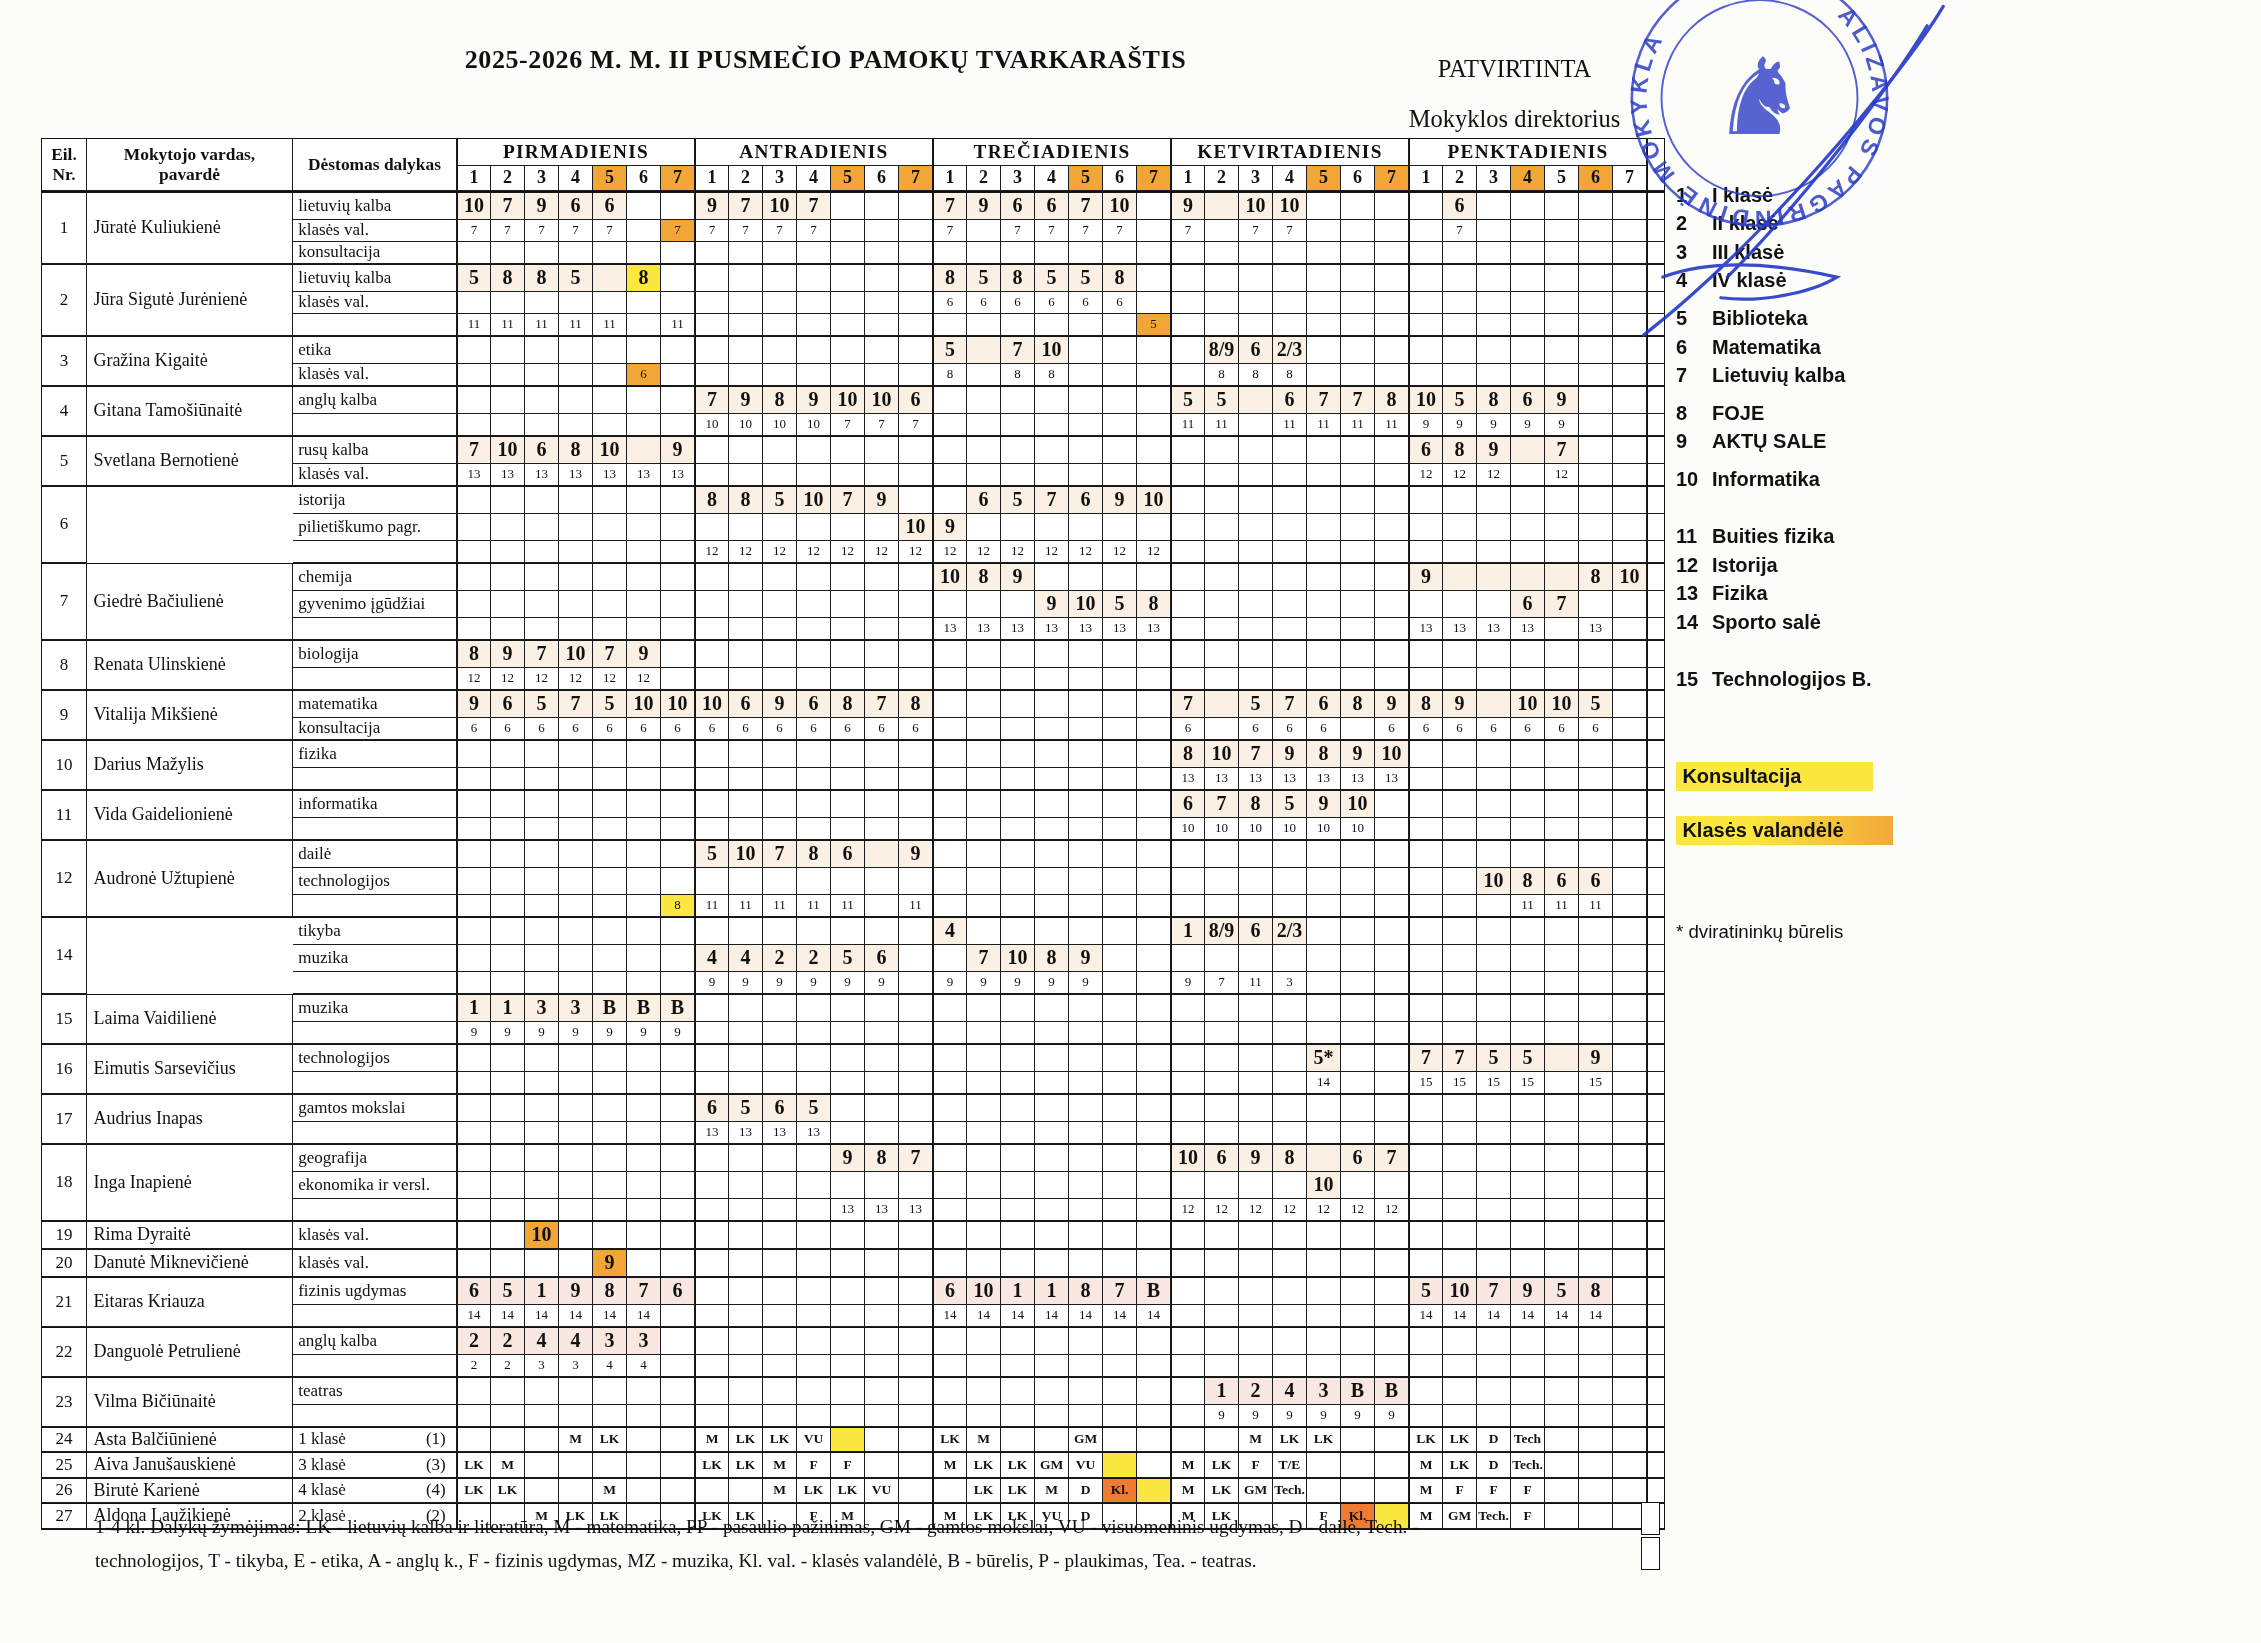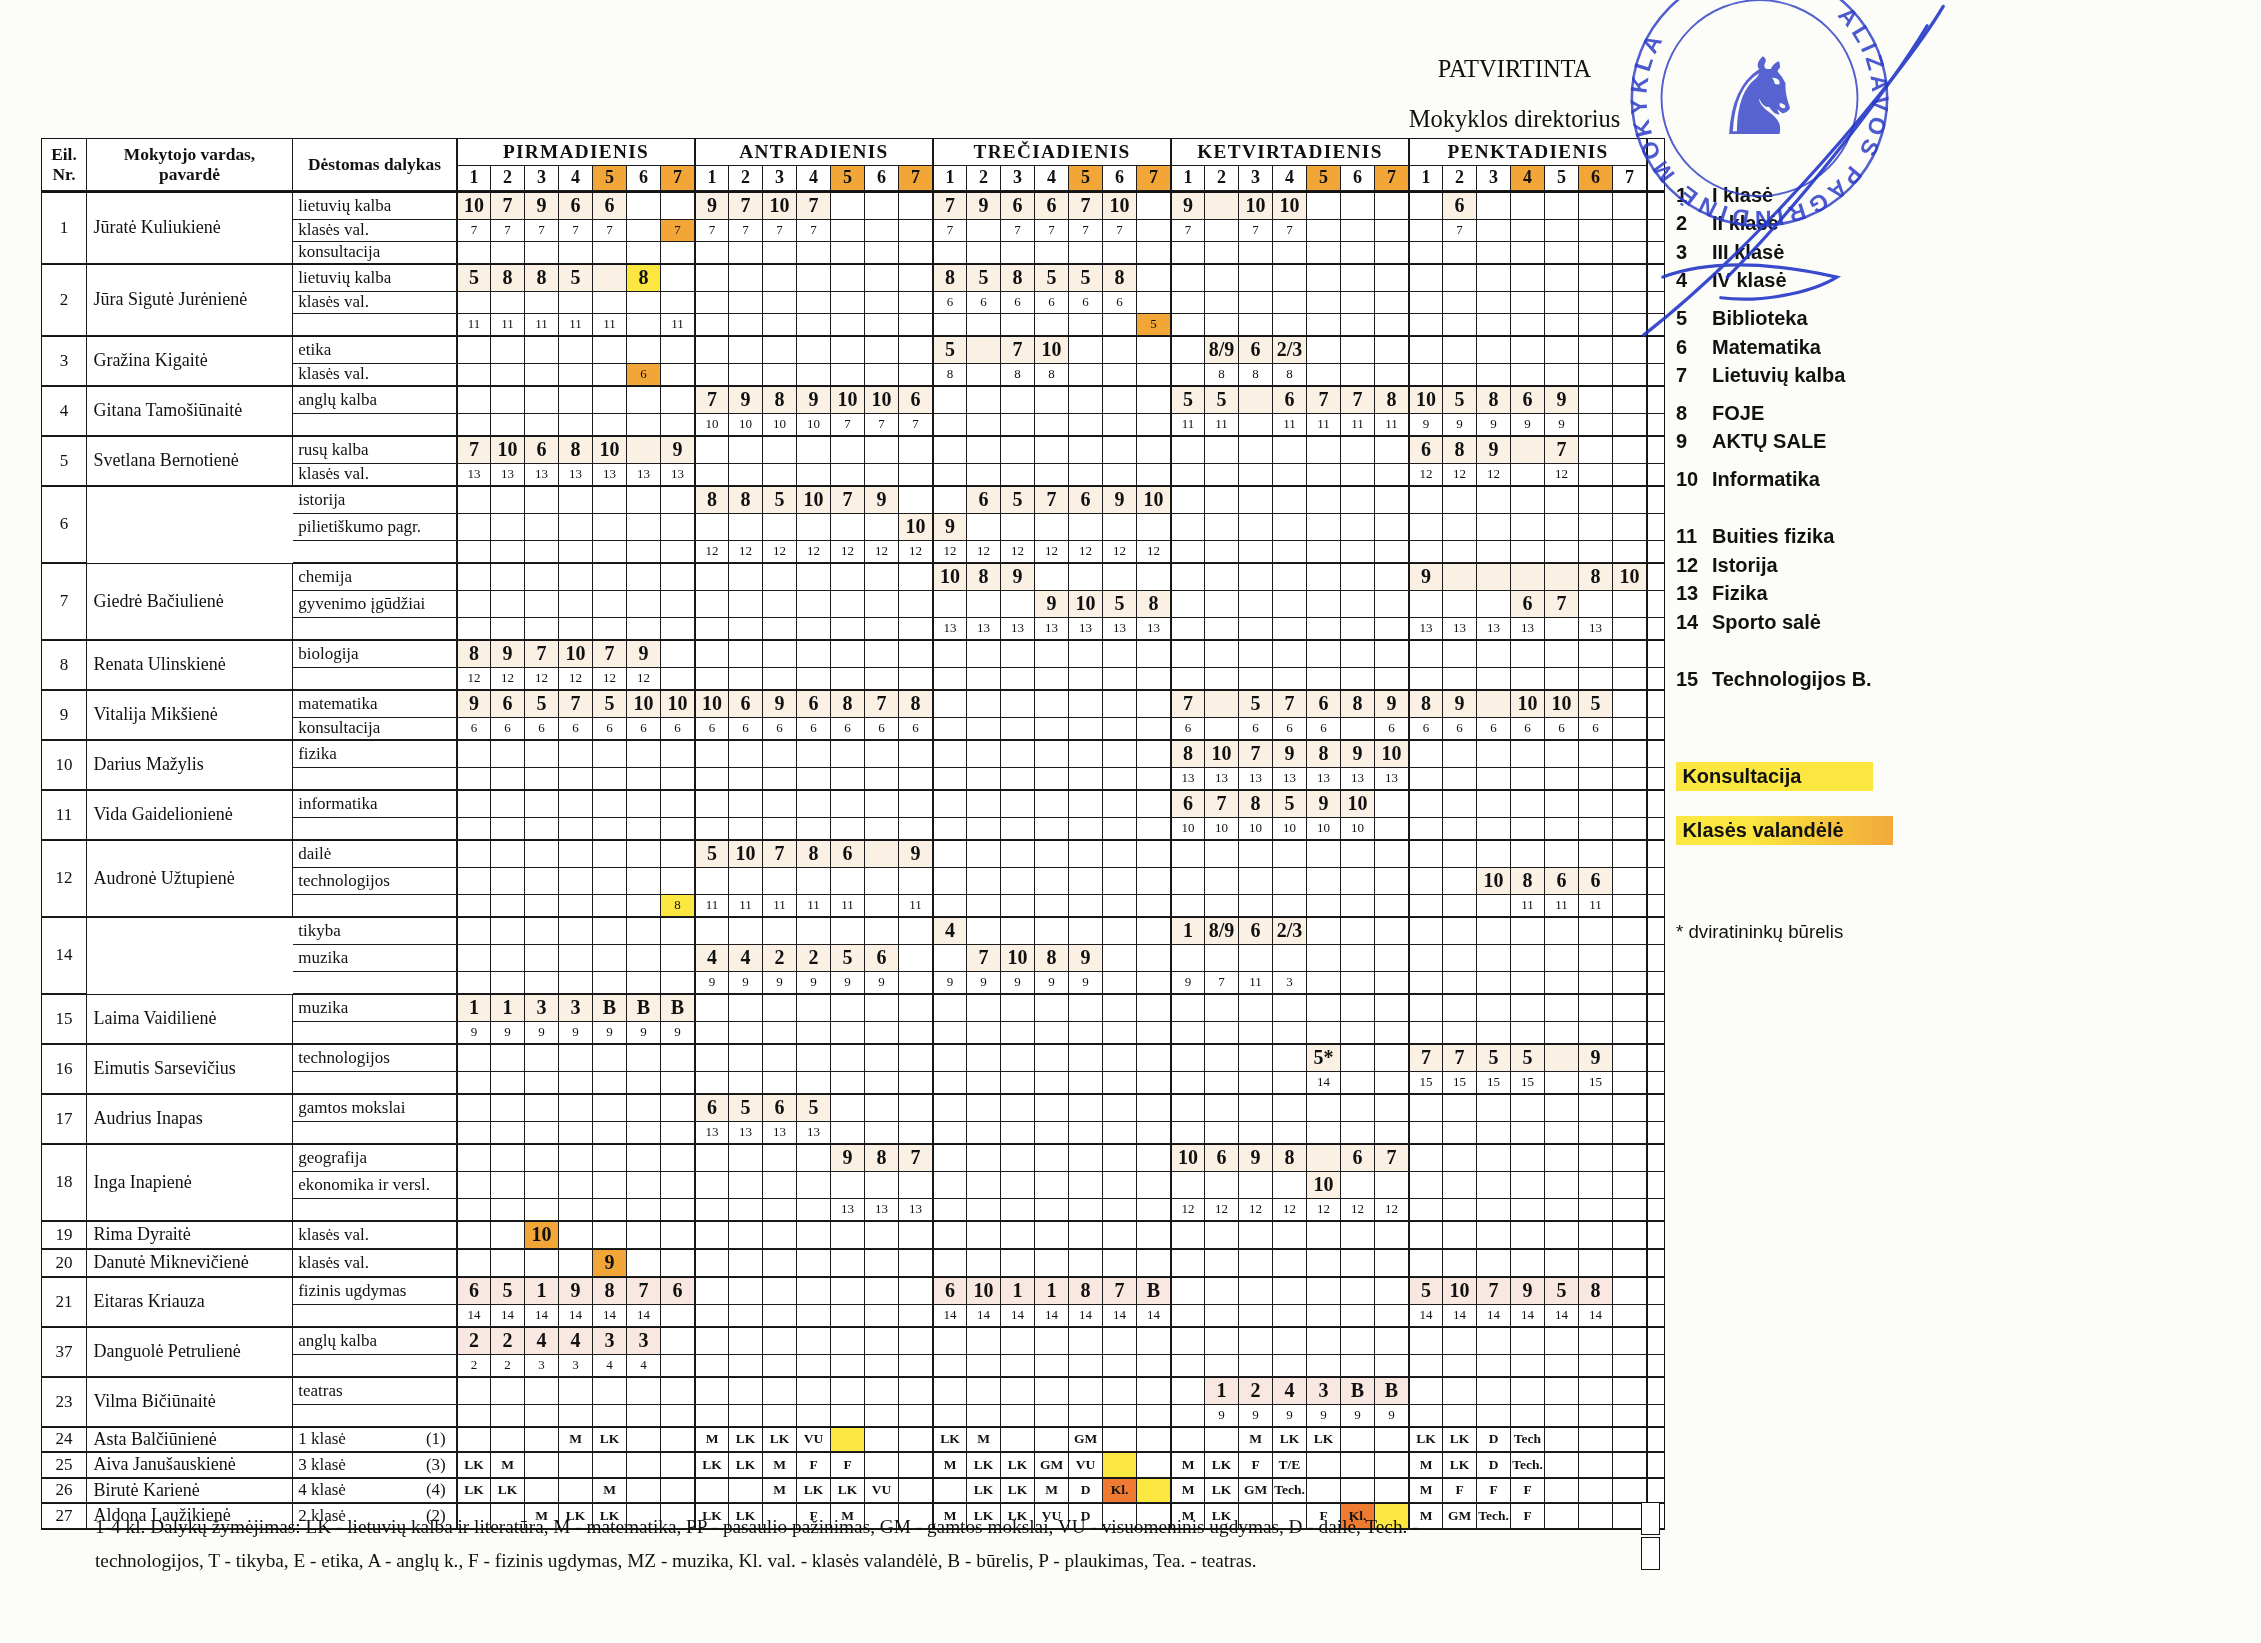--- a/index.html
+++ b/index.html
@@ -55,20 +55,21 @@
   
   #stamp{position:absolute;left:1608px;top:-31px;pointer-events:none;}
   #signature{position:absolute;left:1566px;top:0px;pointer-events:none;}
   
   .rail-extra{position:absolute;left:1641px;width:17px;border:1.3px solid #141414;background:#fff;}
 </style>
 </head>
 <body>
 
 <div class="title">
+  <div>2025-2026 M. M. II PUSMEČIO PAMOKŲ TVARKARAŠTIS</div>
 </div>
 
 <div class="approval">
   <div>PATVIRTINTA</div>
   <div>Mokyklos direktorius</div>
   <div>G. Paškauskas</div>
 </div>
 
 <div id="timetable">
     <div class="thead" style="display: grid; grid-template-columns: 45px 206px 164px 34px 34px 34px 34px 34px 34px 34px 34px 34px 34px 34px 34px 34px 34px 34px 34px 34px 34px 34px 34px 34px 34px 34px 34px 34px 34px 34px 34px 34px 34px 34px 34px 34px 34px 34px 17px; grid-template-rows: 27px 24.5px;">
@@ -1918,21 +1919,21 @@
       <div class="cell data sm thickL" style="grid-area: 2 / 32;">14</div>
       <div class="cell data sm" style="grid-area: 2 / 33;">14</div>
       <div class="cell data sm" style="grid-area: 2 / 34;">14</div>
       <div class="cell data sm" style="grid-area: 2 / 35;">14</div>
       <div class="cell data sm" style="grid-area: 2 / 36;">14</div>
       <div class="cell data sm" style="grid-area: 2 / 37;">14</div>
       <div class="cell data sm" style="grid-area: 2 / 38;"></div>
       <div class="cell rail thickL" style="grid-area: 2 / 39;"></div>
     </div>
     <div class="trow" style="grid-template-columns: 45px 206px 164px 34px 34px 34px 34px 34px 34px 34px 34px 34px 34px 34px 34px 34px 34px 34px 34px 34px 34px 34px 34px 34px 34px 34px 34px 34px 34px 34px 34px 34px 34px 34px 34px 34px 34px 34px 17px; grid-template-rows: 27px 22px;">
-      <div class="cell nr" style="grid-area: 1 / 1 / 3;">37</div>
+      <div class="cell nr" style="grid-area: 1 / 1 / 3;">22</div>
       <div class="cell name" style="grid-area: 1 / 2 / 3;">Danguolė Petrulienė</div>
       <div class="cell subj" style="grid-area: 1 / 3;">
         <span>anglų kalba</span>
       </div>
       <div class="cell data big thickL tint-p" style="grid-area: 1 / 4;">2</div>
       <div class="cell data big tint-p" style="grid-area: 1 / 5;">2</div>
       <div class="cell data big tint-p" style="grid-area: 1 / 6;">4</div>
       <div class="cell data big tint-p" style="grid-area: 1 / 7;">4</div>
       <div class="cell data big tint-p" style="grid-area: 1 / 8;">3</div>
       <div class="cell data big tint-p" style="grid-area: 1 / 9;">3</div>

